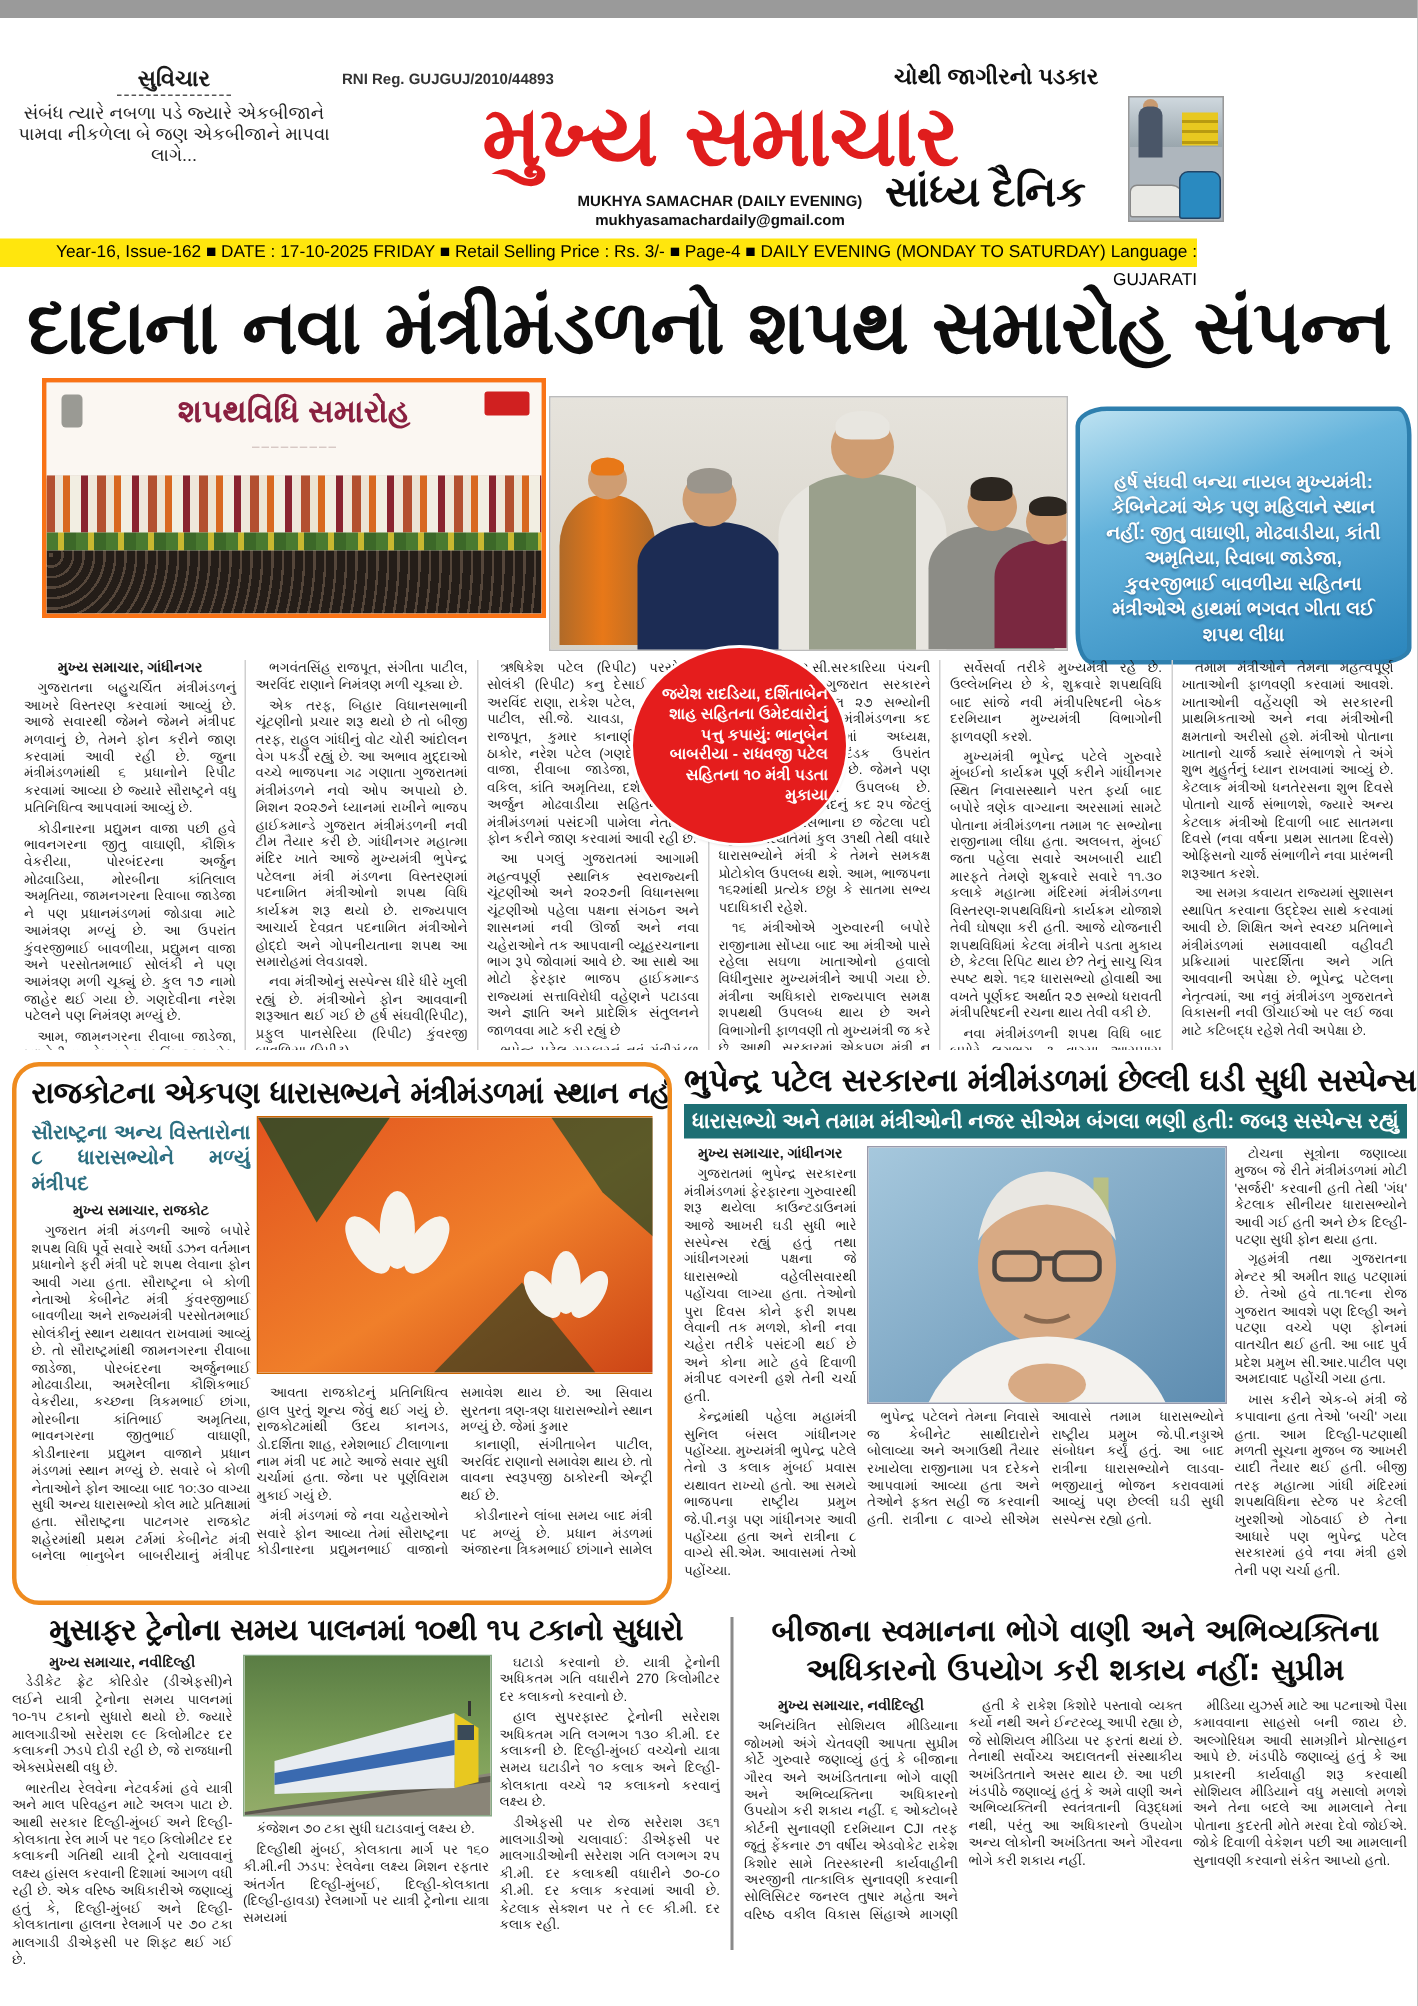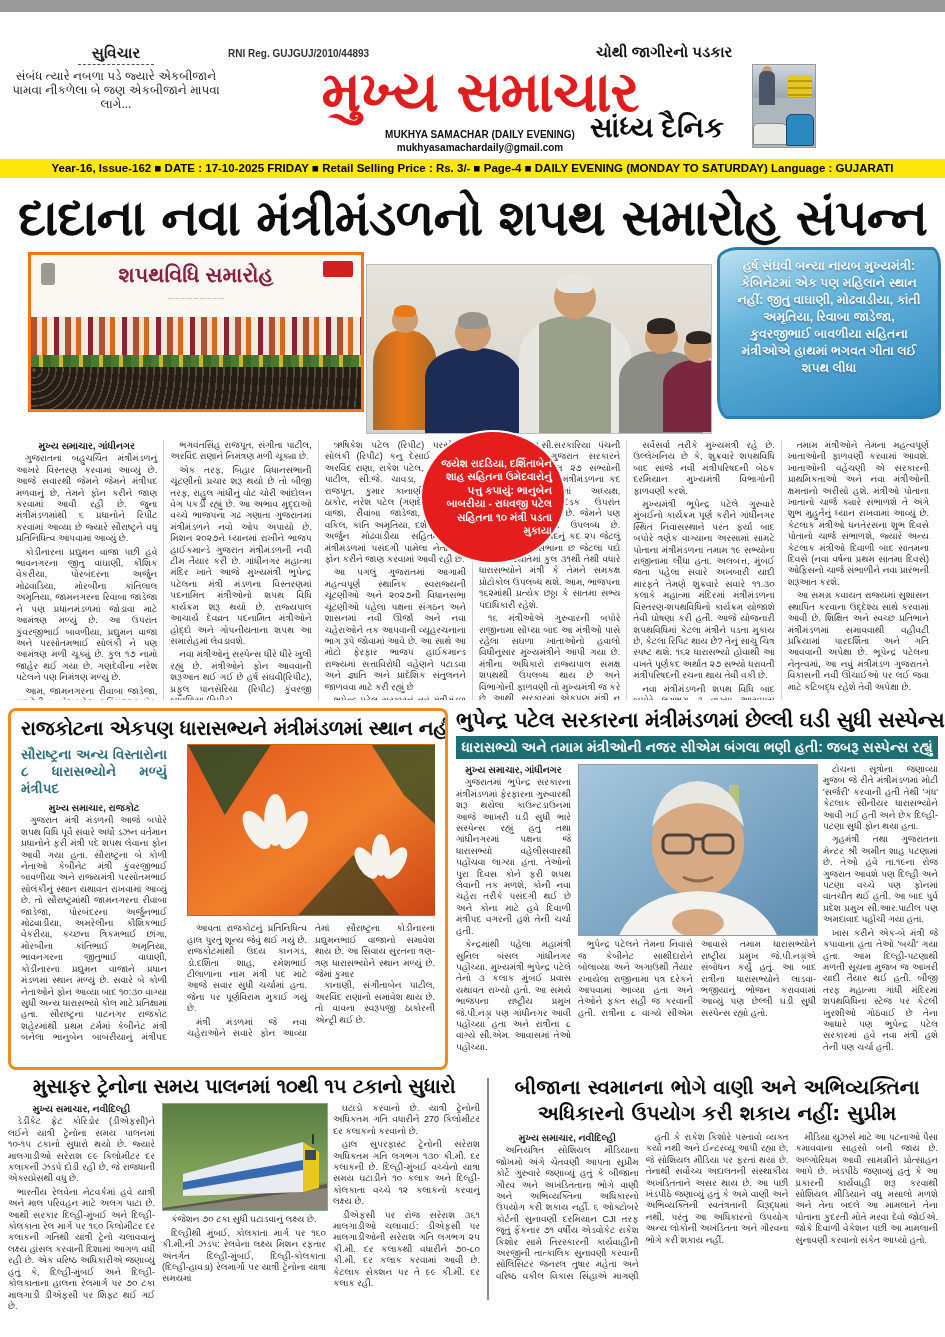--- a/index.html
+++ b/index.html
@@ -18,22 +18,22 @@
   .edition{left:590px;top:100px;font-size:28px;font-weight:900;color:#0d0d0d;}
   .teaser-photo{left:752px;top:52px;width:62px;height:82px;background:#aeb6bd;overflow:hidden;border:1px solid #999;}
   .tp-sky{position:absolute;left:0;top:0;width:100%;height:40%;background:linear-gradient(#cfd8de,#9aa6ad);}
   .tp-man{position:absolute;left:6px;top:6px;width:16px;height:34px;background:#4a5668;border-radius:6px 6px 0 0;}
   .tp-head{position:absolute;left:9px;top:1px;width:10px;height:10px;border-radius:50%;background:#c89a70;}
   .tp-crates{position:absolute;right:3px;top:10px;width:24px;height:22px;background:repeating-linear-gradient(#e8c820 0 5px,#b89a10 5px 7px);}
   .tp-car{position:absolute;left:0;bottom:2px;width:34px;height:20px;background:#e8e8e4;border-radius:5px 8px 2px 2px;border:1px solid #888;}
   .tp-rick{position:absolute;right:1px;bottom:1px;width:26px;height:30px;background:#2a8ac0;border-radius:6px 6px 2px 2px;border:1px solid #246;}
   .teaser-text{left:818px;top:54px;width:122px;font-size:10.5px;font-weight:bold;line-height:13.5px;color:#111;}
   .page-badge{display:inline-block;background:#1f6fd0;color:#fff;font-size:9px;padding:0 3px;border-radius:2px;}
-  .info-bar{left:0;top:147px;width:945px;height:19px;background:#ffe60d;color:#000;font-size:11.5px;font-weight:bold;
-            text-align:center;line-height:19px;}
+  .info-bar{left:0;top:147px;width:798px;height:19px;background:#ffe60d;color:#000;font-size:11.5px;font-weight:normal;
+            text-align:right;line-height:19px;}
   
   .main-headline{left:0;top:166px;width:945px;text-align:center;font-size:50px;line-height:80px;font-weight:900;
                  color:#0d0d0d;white-space:nowrap;letter-spacing:-1px;font-family:"DejaVu Sans",sans-serif;}
   .photo1{left:28px;top:240px;width:330px;height:154px;overflow:hidden;border:3px solid #f97316;background:#efe9e2;}
   .p1-banner{position:absolute;left:0;top:0;width:100%;height:62px;background:#fbf7f2;border-bottom:2px solid #d8c8c0;text-align:center;}
   .p1-banner-text{font-size:21px;font-weight:900;color:#8a2040;line-height:40px;}
   .p1-emblem{position:absolute;left:10px;top:8px;width:14px;height:22px;background:#9a9a94;border-radius:3px;}
   .p1-redbadge{position:absolute;right:8px;top:6px;width:30px;height:16px;background:#d02020;border-radius:2px;}
   .p1-sub{position:absolute;left:0;top:40px;width:100%;text-align:center;font-size:5px;color:#977;}
   .p1-stage{position:absolute;left:0;top:62px;width:100%;height:38px;
@@ -43,40 +43,40 @@
   .photo2{left:366px;top:252px;width:344px;height:168px;overflow:hidden;border:1px solid #bbb;
           background:linear-gradient(#e6e3dc,#d6d2c8);}
   .person{position:absolute;bottom:0;}
   .head{border-radius:50%;background:#cf9d72;margin:0 auto;position:relative;}
   .head::before{content:"";position:absolute;left:8%;top:-8%;width:84%;height:46%;border-radius:50% 50% 30% 30%;}
   .hair-white::before{background:#e8e6e0;}
   .hair-gray::before{background:#9a958c;}
   .hair-black::before{background:#2c2620;}
   .cap::before{background:#e87818;}
   .torso{border-radius:45% 45% 0 0 / 34% 34% 0 0;margin-top:-3px;}
-  .blue-box{left:718px;top:236px;width:222px;height:170px;background:linear-gradient(160deg,#bfe3f2 0%,#66b4dc 35%,#2a85bc 100%);
+  .blue-box{left:718px;top:260px;width:222px;height:170px;background:linear-gradient(160deg,#bfe3f2 0%,#66b4dc 35%,#2a85bc 100%);
             border-radius:20px 8px 22px 10px / 12px 18px 10px 20px;outline:3px solid #2e7fae;outline-offset:-2px;
-            display:flex;align-items:flex-start;justify-content:center;padding:10px 14px;box-sizing:border-box;}
+            display:flex;align-items:flex-end;justify-content:center;padding:10px 14px;box-sizing:border-box;}
   .blue-box-text{color:#fff;font-size:12.5px;line-height:17px;font-weight:800;text-align:center;text-shadow:0 1px 2px rgba(0,40,80,.55);}
   .body-txt{font-size:9px;line-height:11.4px;text-align:justify;color:#1b1b1b;}
   .lead-body{left:10px;top:428px;width:925px;height:260px;display:flex;overflow:hidden;}
   .lead-body .col{flex:1;padding:0 6px;overflow:hidden;}
   .lead-body .col + .col{border-left:1px solid #cfcfcf;}
   .dateline{text-align:center;font-weight:bold;font-size:9.5px;margin:0 0 2px;}
   .para{margin:0 0 2px;text-indent:9px;}
   .red-circle{left:422px;top:420px;width:142px;height:130px;background:#e51d1d;border-radius:50%;
               display:flex;align-items:center;justify-content:center;text-align:right;
               color:#fff;font-size:10.5px;line-height:13.5px;font-weight:800;padding:8px 12px;box-sizing:border-box;
               box-shadow:0 0 0 2px #fff,0 1px 3px rgba(0,0,0,.3);}
   
-  .rajkot-box{left:8px;top:696px;width:440px;height:362px;border:3px solid #ef8b1f;border-radius:8px;
+  .rajkot-box{left:8px;top:696px;width:440px;height:362px;border:3px solid #ef8b1f;border-radius:18px;
               padding:5px 10px;box-sizing:border-box;overflow:hidden;background:#fff;}
   .rajkot-headline{text-align:center;font-size:20px;font-weight:900;color:#0d0d0d;white-space:nowrap;letter-spacing:-0.5px;
                    font-family:"DejaVu Sans",sans-serif;margin:0 0 4px;}
-  .rajkot-cols{display:flex;gap:20px;height:300px;overflow:hidden;}
+  .rajkot-cols{display:flex;gap:4px;height:300px;overflow:hidden;}
   .rajkot-left{width:146px;flex:none;overflow:hidden;}
   .rajkot-sub{font-size:13.5px;line-height:17px;font-weight:800;color:#2c6e80;margin:2px 0 5px;}
   .rajkot-right{flex:1;overflow:hidden;}
   .bjp-photo{width:100%;height:170px;border:1px solid #c60;margin-bottom:4px;}
   .two-col{column-count:2;column-gap:8px;height:118px;overflow:hidden;}
   .suspense{left:456px;top:696px;width:482px;}
   .suspense-headline{text-align:center;font-size:21px;font-weight:900;color:#0d0d0d;white-space:nowrap;letter-spacing:-0.5px;
                      font-family:"DejaVu Sans",sans-serif;margin:0;}
   .teal-bar{margin-top:4px;background:#1d6f74;color:#fff;font-size:14px;font-weight:800;text-align:center;
             padding:3px 2px;white-space:nowrap;}

